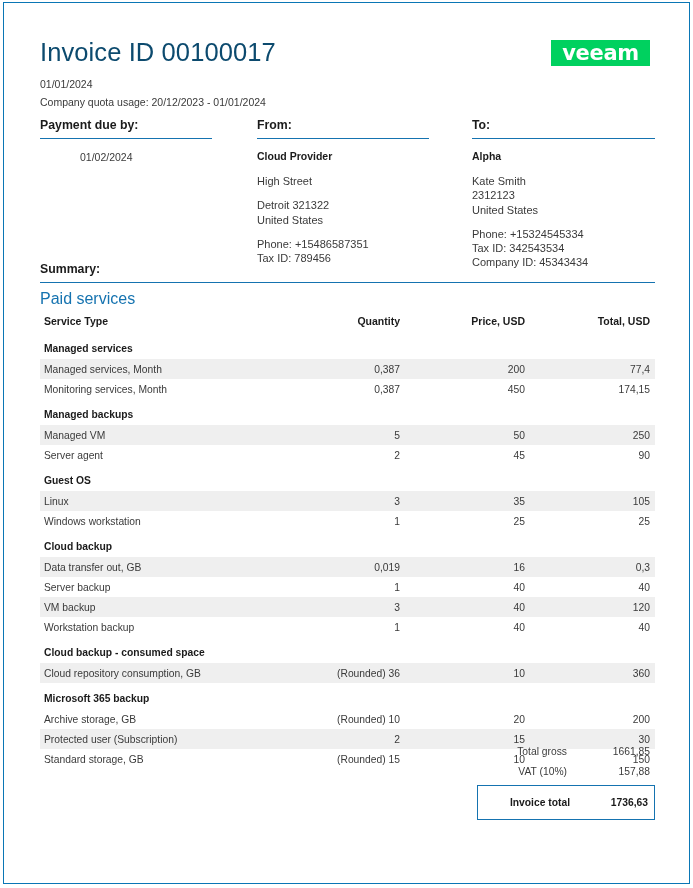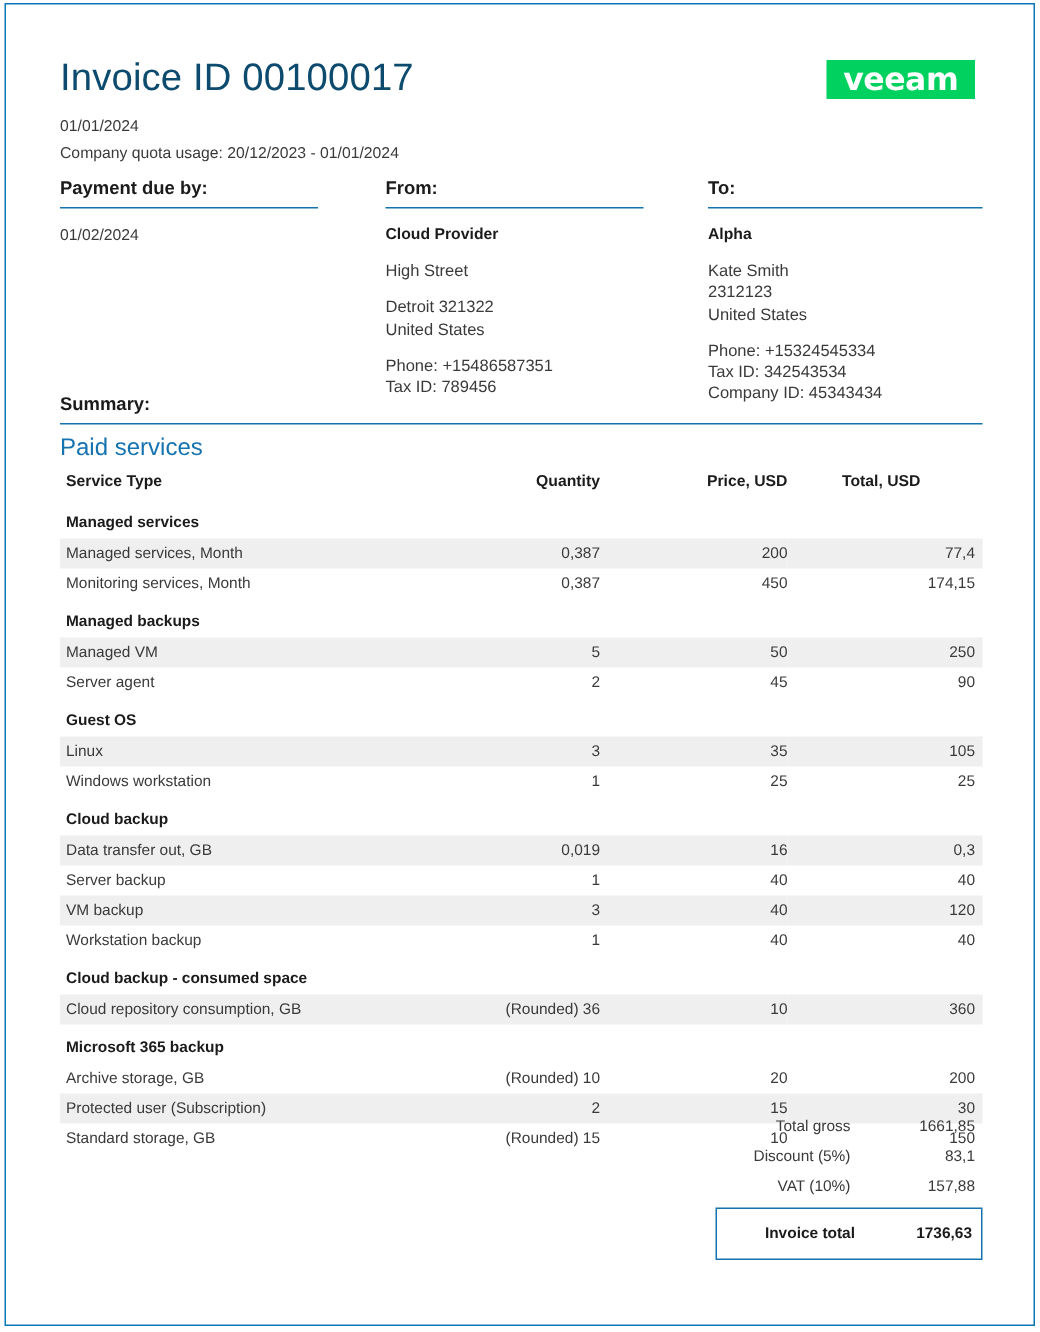--- a/index.html
+++ b/index.html
@@ -105,20 +105,21 @@
   .party-line {
     font-size: 11px;
     color: #3a3a3a;
     line-height: 14.3px;
   }
   .party-line.gap-top { margin-top: 10px; }
   .party-plain {
     font-size: 10.5px;
     color: #3a3a3a;
     line-height: 14.3px;
+    margin-left: 40px;
   }
 
   
   .summary-label {
     position: absolute;
     left: 40px;
     top: 262px;
     width: 615px;
     font-size: 12.3px;
     font-weight: 700;
@@ -157,21 +158,21 @@
   .svc-table thead th {
     height: 20px;
     font-size: 10.5px;
     font-weight: 700;
     color: #1b1b1b;
     padding-bottom: 2px;
   }
   th.h-name  { text-align: left;  padding-left: 4px; }
   th.h-qty   { text-align: right; padding-right: 0px; }
   th.h-price { text-align: right; padding-right: 0px; }
-  th.h-total { padding-right: 5px; }
+  th.h-total { text-align: right; padding-right: 5px; }
 
   tr.section-row td {
     height: 22px;
     font-size: 10.3px;
     font-weight: 700;
     color: #1b1b1b;
     padding-left: 4px;
     padding-top: 4px;
   }
 
@@ -401,24 +402,20 @@
       </tbody>
   </table>
 
   <div class="totals">
     <div id="totals-rows">
         <div class="total-row">
           <div class="t-label">Total gross</div>
           <div class="t-value">1661,85</div>
         </div>
         <div class="total-row">
-          <div class="t-label">Discount (5%)</div>
-          <div class="t-value">83,1</div>
-        </div>
-        <div class="total-row">
           <div class="t-label">VAT (10%)</div>
           <div class="t-value">157,88</div>
         </div>
       </div>
     <div class="total-row final">
       <div class="t-label">Invoice total</div>
       <div class="t-value">1736,63</div>
     </div>
   </div>
 

